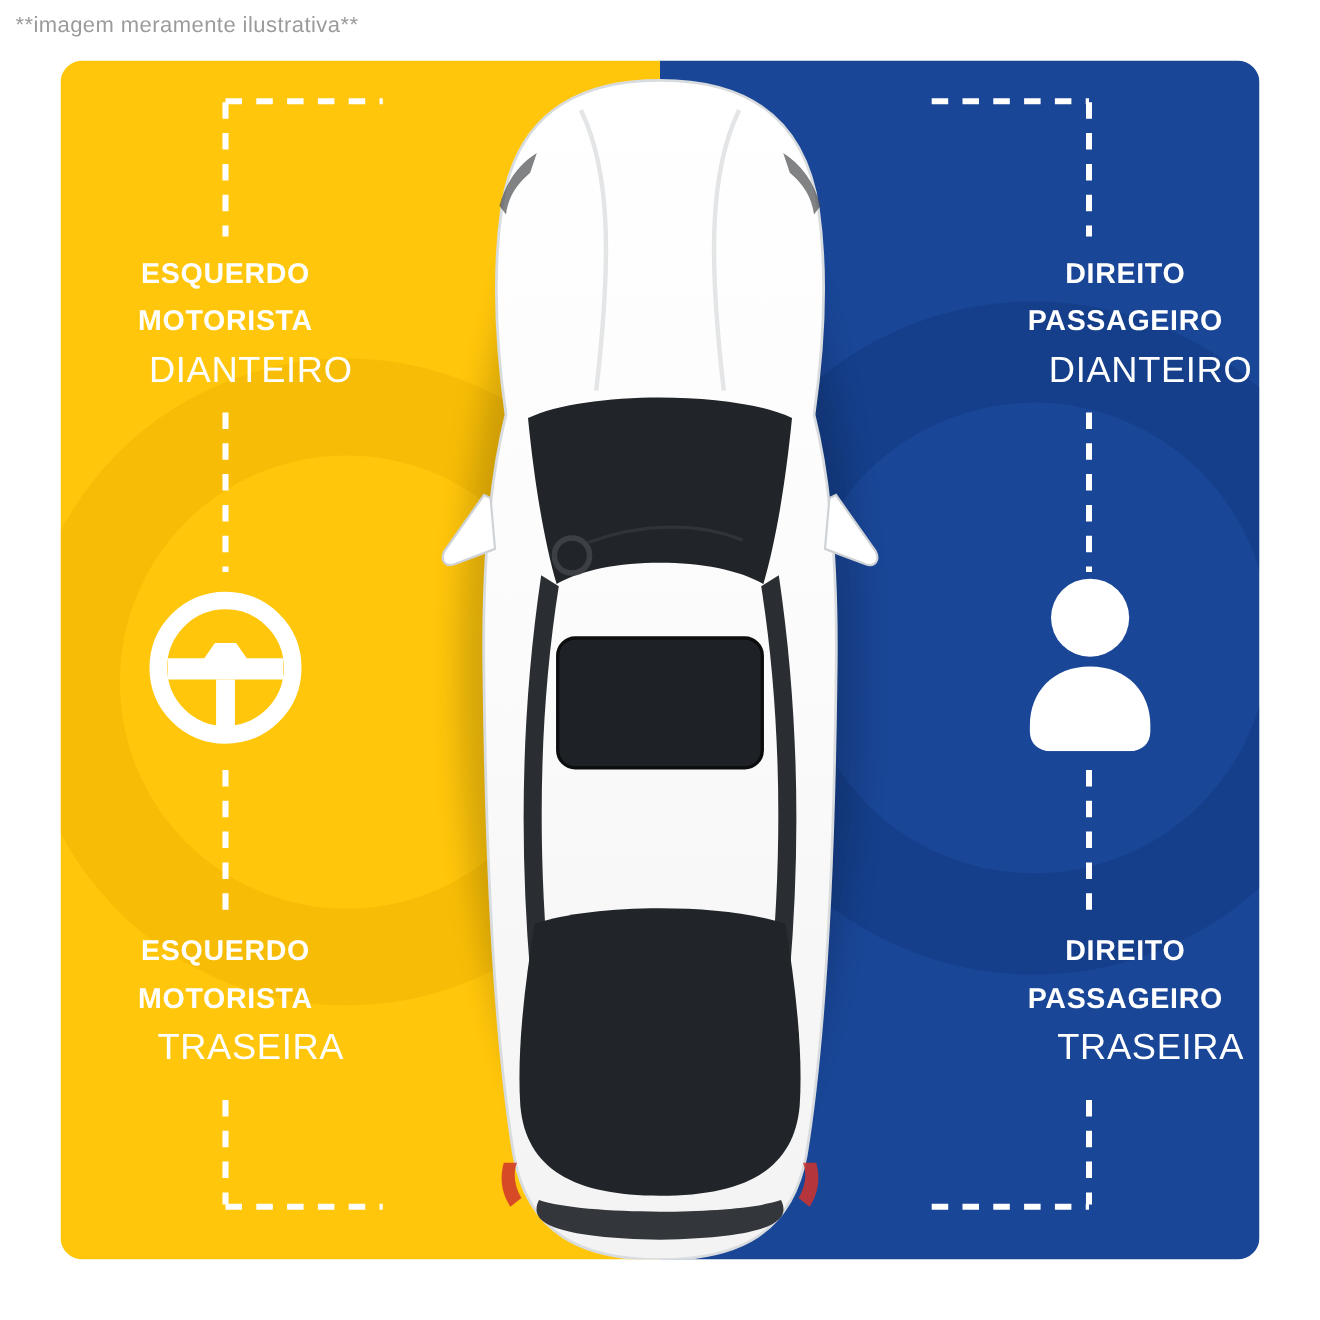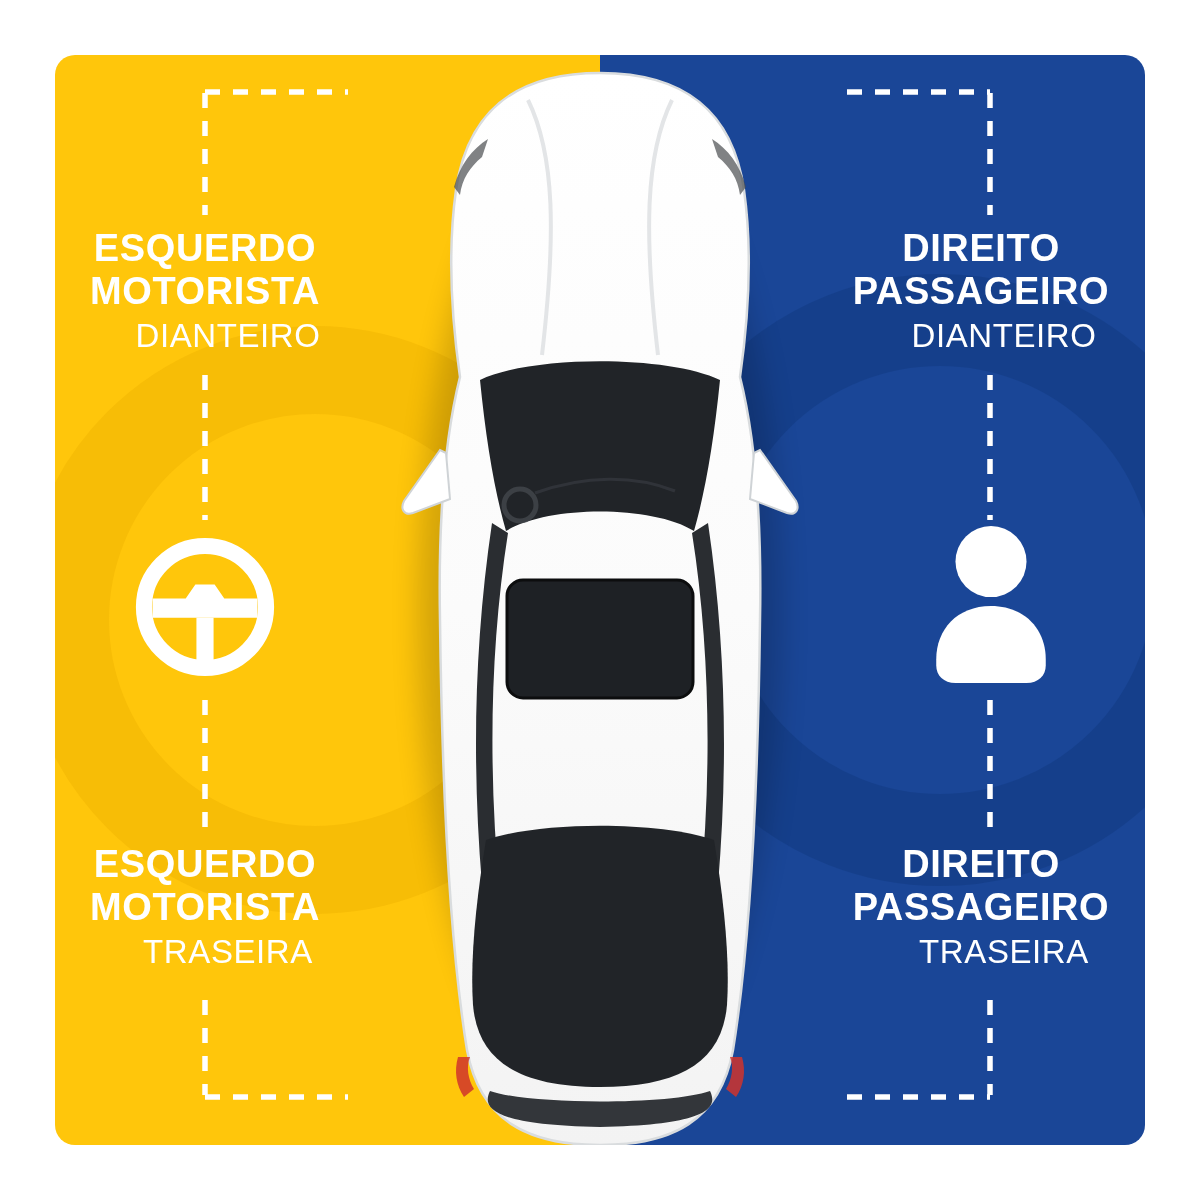--- a/index.html
+++ b/index.html
@@ -7,35 +7,36 @@
          font-family:"Liberation Sans",sans-serif;}
   .disclaimer{position:absolute;top:12px;left:14px;font-size:20px;color:#9b9b9b;letter-spacing:.4px;}
   .card{position:absolute;left:55px;top:55px;width:1090px;height:1090px;border-radius:20px;overflow:hidden;}
   .half{position:absolute;top:0;height:1090px;overflow:hidden;}
   .half.left{left:0;width:545px;background:#FFC60B;}
   .half.right{left:545px;width:545px;background:#1A4697;}
   .deco{position:absolute;top:0;left:0;pointer-events:none;}
   .overlay{position:absolute;top:0;left:0;width:1090px;height:1090px;pointer-events:none;}
   .car{position:absolute;left:315px;top:0px;width:460px;height:1100px;}
   .label{position:absolute;width:300px;text-align:center;color:#ffffff;}
-  .label .b{font-size:38px;font-weight:700;line-height:43px;letter-spacing:.6px;}
+  .label .b{font-size:26px;font-weight:700;line-height:43px;letter-spacing:.6px;}
   .label .r{font-size:33px;font-weight:400;line-height:45px;letter-spacing:.6px;margin-left:46px;}
   .lbl-left{left:0;}
-  .lbl-right{left:776px;text-align:center;}
+  .lbl-right{left:818px;text-align:center;}
   .lbl-front{top:172px;}
   .lbl-rear{top:788px;}
   .icon-wrap{position:absolute;}
   .icon-steering{left:75px;top:477px;width:150px;height:150px;}
   .icon-person{left:862px;top:468px;width:148px;height:160px;}
 </style>
 </head>
 <body>
 
 <div class="stage">
 
+  <div class="disclaimer">**imagem meramente ilustrativa**</div>
 
   <div class="card">
 
     <div class="half left">
       <svg class="deco" width="545" height="1090" viewBox="0 0 545 1090">
         <circle cx="260" cy="565" r="250" fill="none" stroke="#EDB200" stroke-width="88" opacity="0.45"></circle>
       </svg>
     </div>
     <div class="half right">
       <svg class="deco" width="545" height="1090" viewBox="0 0 545 1090">

